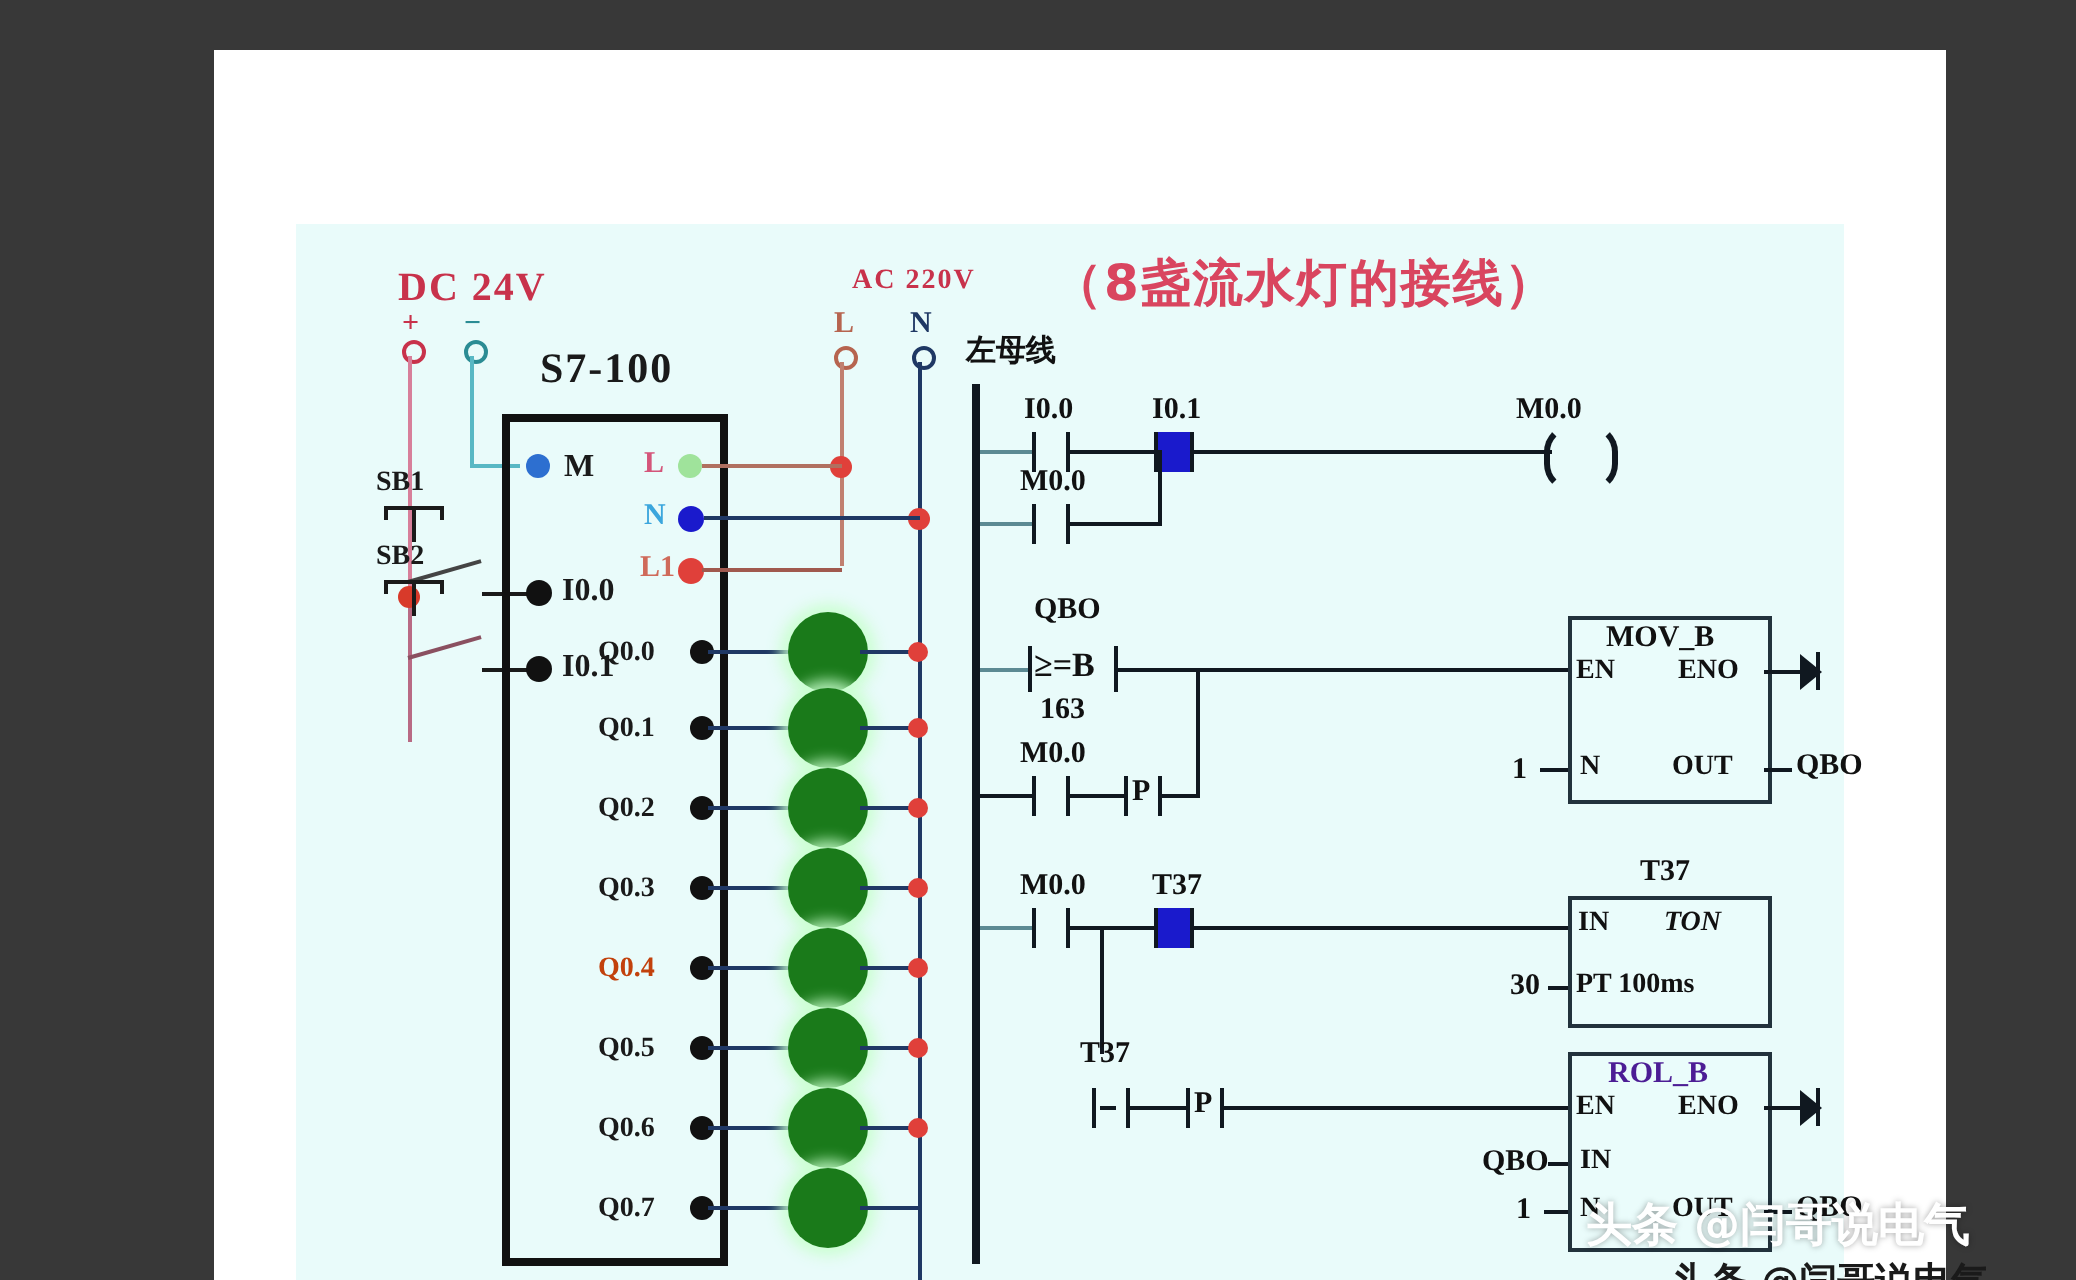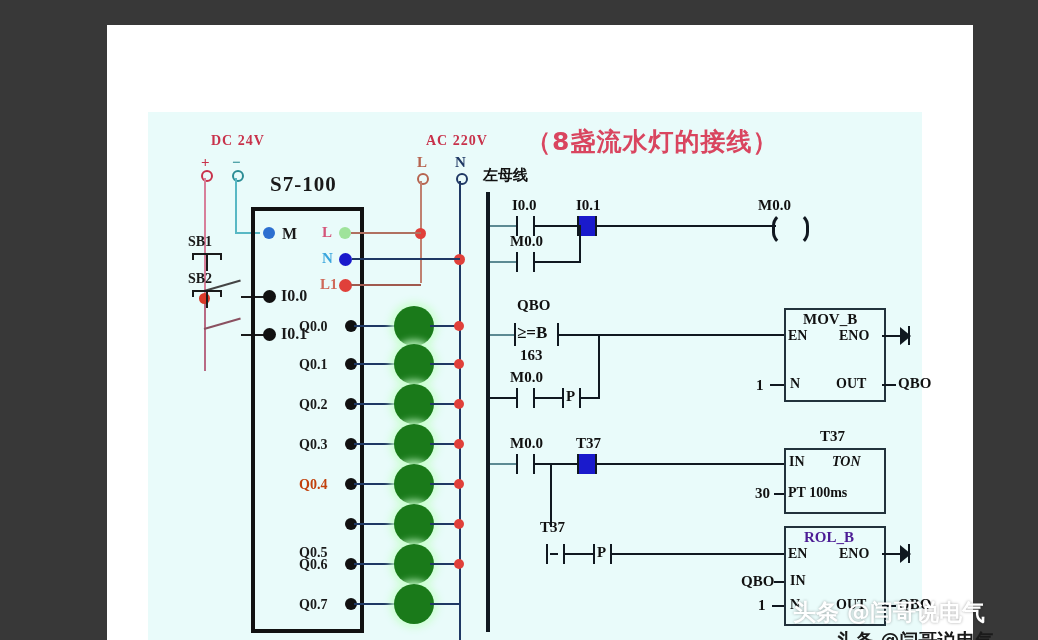--- a/index.html
+++ b/index.html
@@ -39,21 +39,21 @@
 </head>
 <body>
 
 <div id="root">
 
   <div class="page">
     <div class="canvas">
 
       <div>
 
-        <div class="lbl" style="left:63px;top:22px;color:#c8324b;font-weight:bold;font-size:14px;letter-spacing:1px;">DC 24V</div>
+        <div class="lbl" style="left:51px;top:22px;color:#c8324b;font-weight:bold;font-size:20px;letter-spacing:1px;">DC 24V</div>
         <div class="lbl" style="left:53px;top:43px;color:#c8324b;font-weight:bold;font-size:15px;">+</div>
         <div class="lbl" style="left:84px;top:43px;color:#2b8c94;font-weight:bold;font-size:15px;">−</div>
         <div class="ring" style="left:53px;top:58px;width:8px;height:8px;border:2px solid #c8324b;"></div>
         <div class="ring" style="left:84px;top:58px;width:8px;height:8px;border:2px solid #2b8c94;"></div>
 
         <div class="wire" style="left:56px;top:66px;width:2px;height:120px;background:#d77f9a;"></div>
         <div class="wire" style="left:56px;top:186px;width:2px;height:73px;background:#b86a84;"></div>
         <div class="dot" style="left:51px;top:181px;width:11px;height:11px;background:#d83a2a;"></div>
 
         <div class="wire" style="left:87px;top:66px;width:2px;height:56px;background:#58b8c4;"></div>
@@ -153,21 +153,21 @@
         </div>
         <div>
           <div class="lbl" style="left:151px;top:366px;color:#c2410c;font-weight:bold;font-size:14px;">Q0.4</div>
           <div class="dot" style="left:197px;top:366px;width:12px;height:12px;background:#111;"></div>
           <div class="wire" style="left:206px;top:371px;width:44px;height:2px;background:#1f3864;"></div>
           <div class="lamp" style="left:246px;top:352px;width:40px;height:40px;"></div>
           <div class="wire" style="left:282px;top:371px;width:30px;height:2px;background:#1f3864;"></div>
           <div class="dot" style="left:306px;top:367px;width:10px;height:10px;background:#e0403a;"></div>
         </div>
         <div>
-          <div class="lbl" style="left:151px;top:406px;color:#1a1a1a;font-weight:bold;font-size:14px;margin-top:28px;">Q0.5</div>
+          <div class="lbl" style="left:151px;top:406px;color:#1a1a1a;font-weight:bold;font-size:14px;">Q0.5</div>
           <div class="dot" style="left:197px;top:406px;width:12px;height:12px;background:#111;"></div>
           <div class="wire" style="left:206px;top:411px;width:44px;height:2px;background:#1f3864;"></div>
           <div class="lamp" style="left:246px;top:392px;width:40px;height:40px;"></div>
           <div class="wire" style="left:282px;top:411px;width:30px;height:2px;background:#1f3864;"></div>
           <div class="dot" style="left:306px;top:407px;width:10px;height:10px;background:#e0403a;"></div>
         </div>
         <div>
           <div class="lbl" style="left:151px;top:446px;color:#1a1a1a;font-weight:bold;font-size:14px;">Q0.6</div>
           <div class="dot" style="left:197px;top:446px;width:12px;height:12px;background:#111;"></div>
           <div class="wire" style="left:206px;top:451px;width:44px;height:2px;background:#1f3864;"></div>

